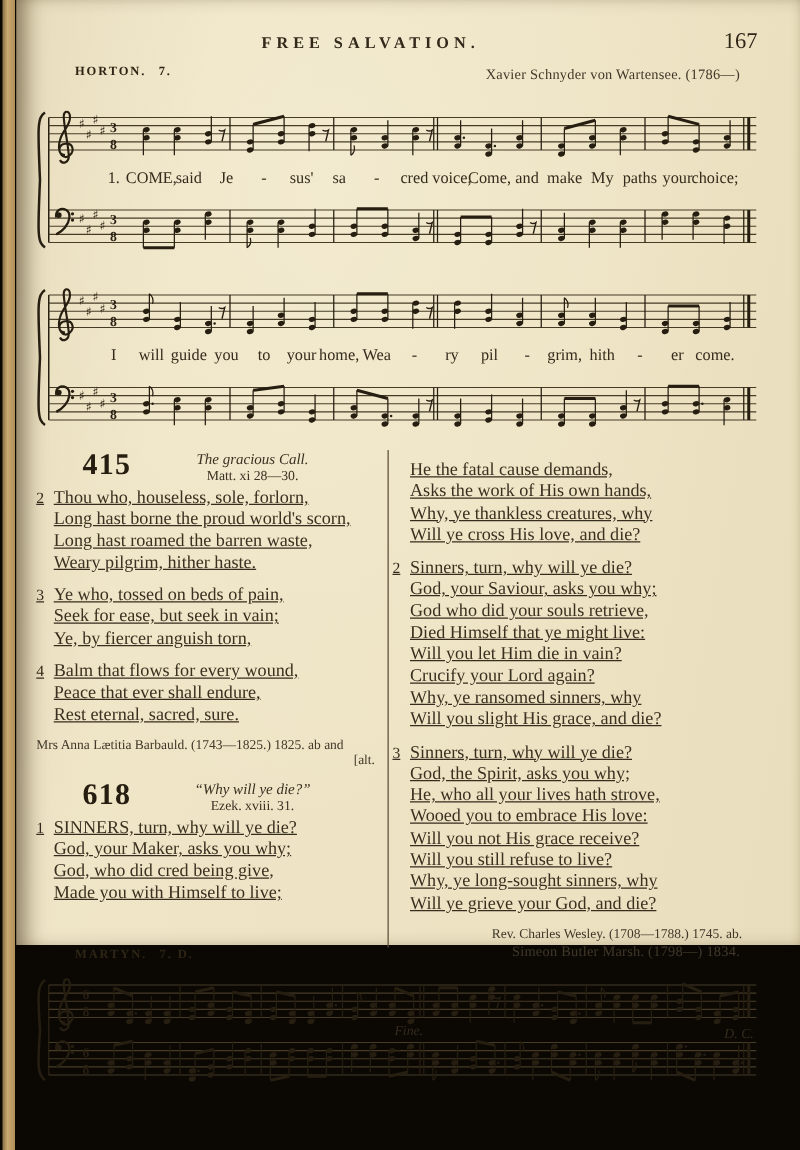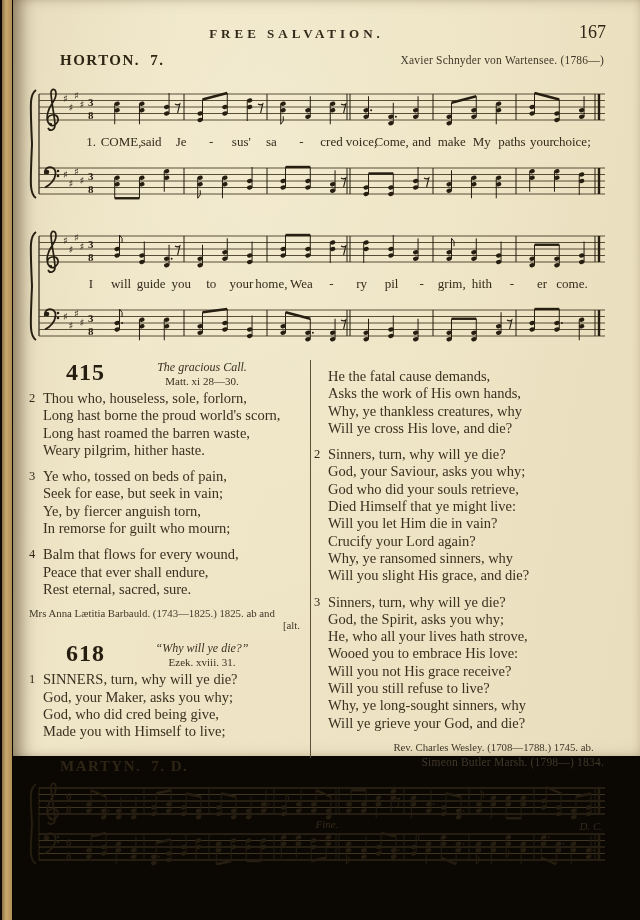--- a/index.html
+++ b/index.html
@@ -12,34 +12,34 @@
     background:linear-gradient(90deg,#8a6f45,#c9a970 40%,#b18e58);}
   .page{position:absolute;left:13px;top:0;width:627px;height:756px;
     background:
       radial-gradient(ellipse at 40% 20%, rgba(255,252,235,.25), rgba(0,0,0,0) 60%),
       linear-gradient(100deg,#e6dbba,#efe5c7 22%,#ede3c3 70%,#e8ddbc);
     box-shadow:inset 14px 0 18px -8px rgba(56,36,10,.6), inset -4px 0 8px -4px rgba(90,70,30,.25);
     color:#372d1e;}
   .running-title{position:absolute;top:26px;left:0;right:60px;text-align:center;
     font-size:13px;font-weight:bold;letter-spacing:4px;color:#33291a;}
   .page-number{position:absolute;top:22px;right:34px;font-size:18px;color:#2f2617;}
-  .tune-head{position:absolute;left:47px;font-size:15px;font-weight:bold;letter-spacing:1.5px;color:#2e2515;}
+  .tune-head{position:absolute;left:47px;font-size:10px;font-weight:bold;letter-spacing:1.5px;color:#2e2515;}
   .tune-meter{margin-left:10px;}
-  .composer{position:absolute;right:36px;font-size:11.5px;color:#41382a;letter-spacing:.2px;}
+  .composer{position:absolute;right:48px;font-size:11.5px;color:#41382a;letter-spacing:.2px;}
   svg.score{position:absolute;left:14px;}
   
   .columns{position:absolute;left:16px;top:360px;width:584px;height:398px;display:flex;}
   .col-left{width:282px;border-right:1px solid #5d4f38;padding-right:6px;box-sizing:border-box;}
   .col-right{flex:1;padding:8px 0 0 3px;}
   .hymn-head{display:flex;margin-bottom:3px;margin-left:37px;}
   .hymn-number{width:52px;font-size:24px;font-weight:bold;color:#251d0f;line-height:24px;letter-spacing:1px;}
   .hymn-titles{flex:1;text-align:center;padding-right:18px;}
   .hymn-title{font-style:italic;font-size:12px;color:#3a3122;}
   .hymn-ref{font-size:11px;color:#3a3122;}
-  .verse{display:flex;margin-bottom:9px;}
+  .verse{display:flex;margin-bottom:9px;text-decoration:underline;}
   .vnum{width:14px;font-size:12.5px;padding-top:1px;color:#33291a;}
   .vlines{flex:1;}
   .vlines div{font-size:14.5px;line-height:17.3px;white-space:nowrap;color:#3a3020;}
   .attribution{font-size:10.8px;color:#41382a;margin:2px 0 10px 0;}
   .attribution .cont{display:block;text-align:right;padding-right:4px;}
   .attr-right{text-align:center;padding-left:60px;}
 </style>
 </head>
 <body>
 
@@ -449,21 +449,20 @@
               <div>Long hast roamed the barren waste,</div>
               <div>Weary pilgrim, hither haste.</div>
             </div>
           </div>
           <div class="verse">
             <span class="vnum">3</span>
             <div class="vlines">
               <div>Ye who, tossed on beds of pain,</div>
               <div>Seek for ease, but seek in vain;</div>
               <div>Ye, by fiercer anguish torn,</div>
-              <div>In remorse for guilt who mourn;</div>
             </div>
           </div>
           <div class="verse">
             <span class="vnum">4</span>
             <div class="vlines">
               <div>Balm that flows for every wound,</div>
               <div>Peace that ever shall endure,</div>
               <div>Rest eternal, sacred, sure.</div>
             </div>
           </div>

